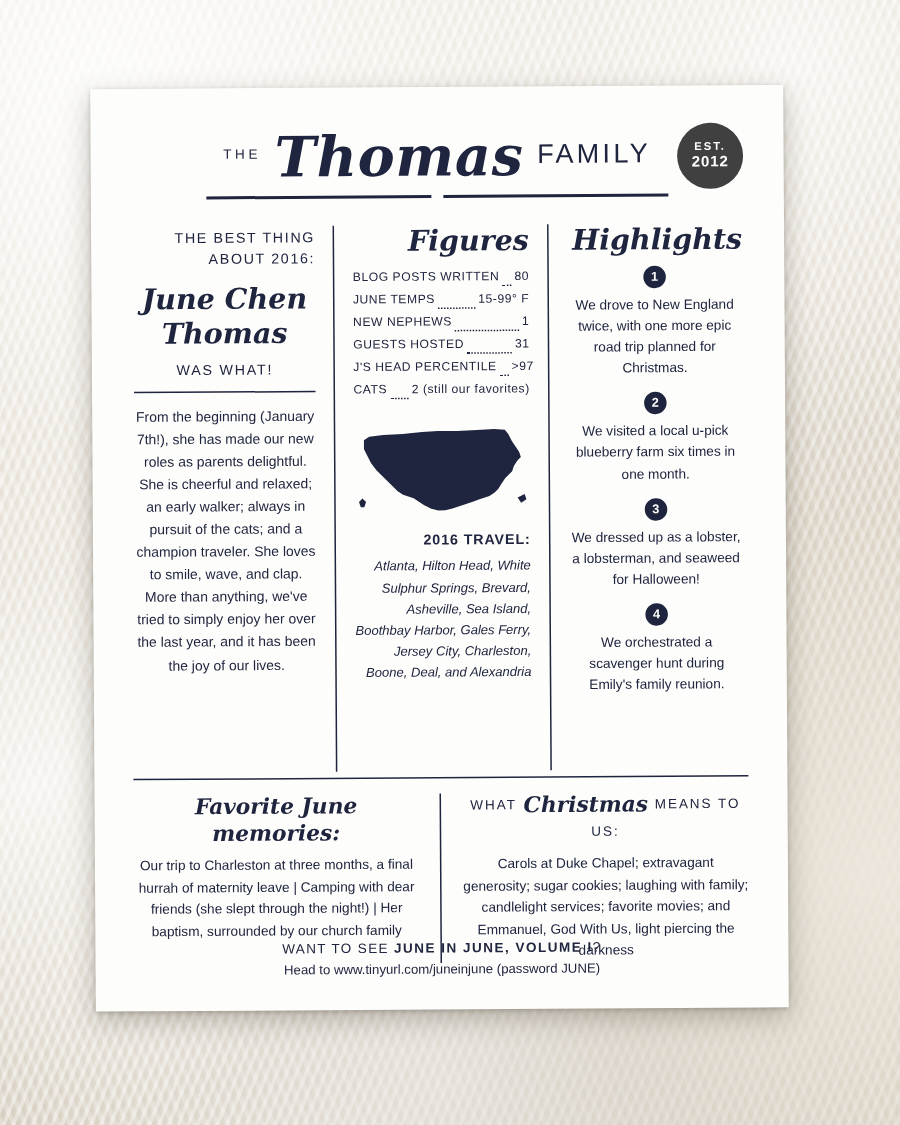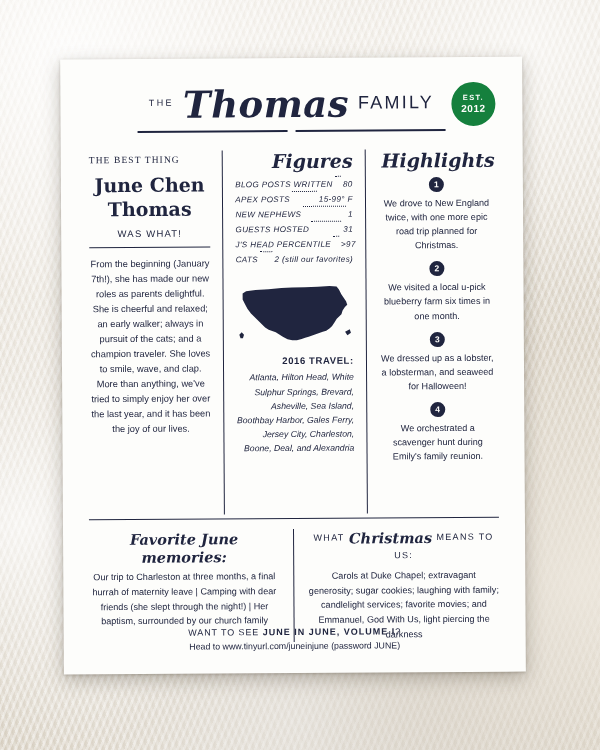--- a/index.html
+++ b/index.html
@@ -94,21 +94,21 @@
     width: 150px;
   }
   .rule.short { width: 150px; }
   #est-badge {
     position: absolute;
     right: 27px;
     top: 25px;
     width: 44px;
     height: 44px;
     border-radius: 50%;
-    background: #15803d;
+    background: #404040;
     color: #fdfdfb;
     display: flex;
     flex-direction: column;
     align-items: center;
     justify-content: center;
     line-height: 1.15;
   }
   #est-badge .est-label { font-size: 7.5px; letter-spacing: 1.3px; font-weight: 700; }
   #est-badge .est-year { font-size: 10px; font-weight: 700; letter-spacing: 0.6px; }
 
@@ -128,27 +128,27 @@
     font-family: "DejaVu Serif", serif;
     font-style: italic;
     font-weight: 700;
     font-size: 19px;
     text-align: right;
     margin: 0 0 6px 0;
   }
   .small-caps-head {
     font-size: 9.5px;
     letter-spacing: 1.1px;
-    text-align: left;
+    text-align: right;
     line-height: 1.5;
     margin-top: 2px;
-    font-family: Liberation Serif, serif;
   }
   .name-script {
     font-family: "DejaVu Serif", serif;
+    font-style: italic;
     font-weight: 700;
     font-size: 19px;
     text-align: center;
     line-height: 1.25;
     margin: 7px 0 6px 0;
   }
   .was-born {
     font-size: 9.5px;
     letter-spacing: 1.2px;
     text-align: center;
@@ -162,26 +162,25 @@
   .body-copy {
     font-size: 9.3px;
     line-height: 1.62;
     text-align: center;
   }
 
   
   .fig-list { margin-top: 4px; }
   .fig-row {
     display: flex;
-    align-items: flex-start;
+    align-items: flex-end;
     font-size: 8.1px;
     letter-spacing: 0.35px;
     line-height: 1.85;
     white-space: nowrap;
-    font-style: italic;
   }
   .fig-label { flex: 0 0 auto; }
   .fig-dots {
     flex: 1 1 auto;
     margin: 0 2px;
     border-bottom: 1.2px dotted #20253f;
     position: relative;
     top: -2px;
     min-width: 6px;
   }
@@ -293,41 +292,42 @@
       <span class="est-label">EST.</span>
       <span class="est-year">2012</span>
     </div>
   </div>
 
   <div id="columns">
 
     <div class="col col-left">
       <div class="small-caps-head">
         <div>THE BEST THING</div>
+        <div>ABOUT 2016:</div>
       </div>
       <div class="name-script">
         <div>June Chen</div>
         <div>Thomas</div>
       </div>
       <div class="was-born">WAS WHAT!</div>
       <hr class="hr-thin">
       <div class="body-copy">From the beginning (January 7th!), she has made our new roles as parents delightful. She is cheerful and relaxed; an early walker; always in pursuit of the cats; and a champion traveler. She loves to smile, wave, and clap. More than anything, we've tried to simply enjoy her over the last year, and it has been the joy of our lives.</div>
     </div>
 
     <div class="col col-mid">
       <div class="script-head">Figures</div>
       <div class="fig-list">
 
         <div class="fig-row">
           <span class="fig-label">BLOG POSTS WRITTEN</span>
           <span class="fig-dots"></span>
           <span class="fig-val">80</span>
         </div>
         <div class="fig-row">
-          <span class="fig-label">APEX POSTS</span>
+          <span class="fig-label">JUNE TEMPS</span>
           <span class="fig-dots"></span>
           <span class="fig-val">15-99° F</span>
         </div>
         <div class="fig-row">
           <span class="fig-label">NEW NEPHEWS</span>
           <span class="fig-dots"></span>
           <span class="fig-val">1</span>
         </div>
         <div class="fig-row">
           <span class="fig-label">GUESTS HOSTED</span>

